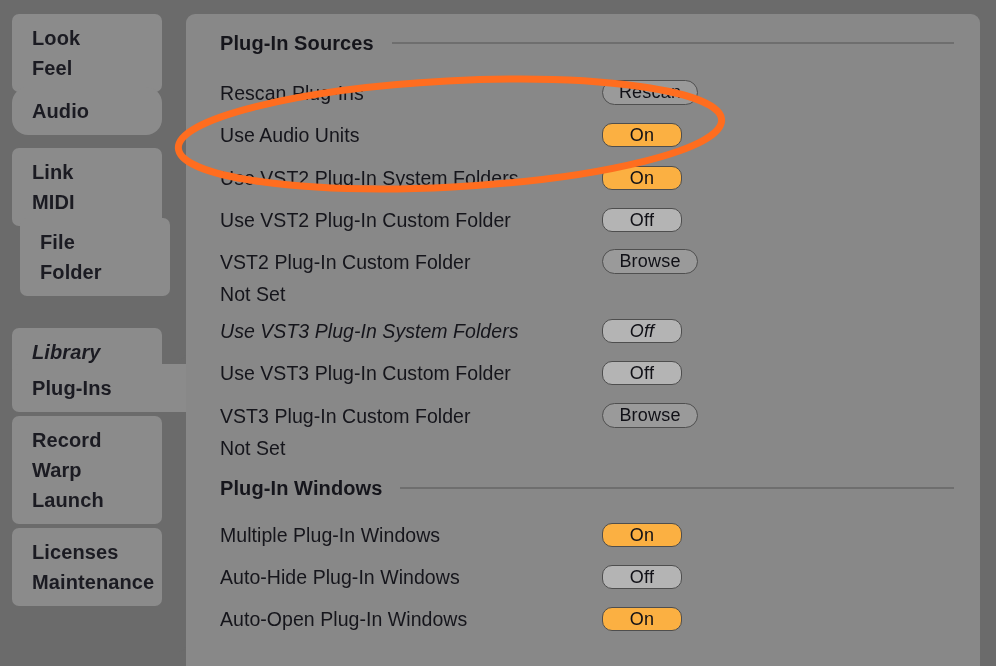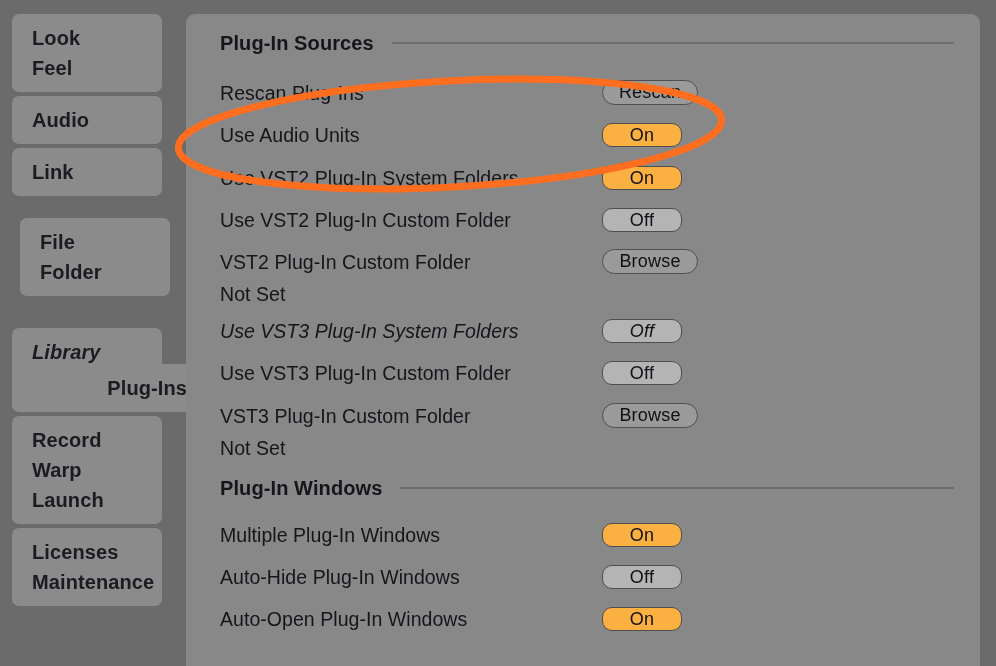--- a/index.html
+++ b/index.html
@@ -49,21 +49,20 @@
     background: #8b8b8b;
     border-radius: 7px;
     box-sizing: border-box;
     padding: 9px 0 9px 0;
   }
   .side-group.selected {
     background: #8b8b8b;
     left: 12px;
     width: 175px;
     border-radius: 7px 0 0 7px;
-    text-align: right;
   }
   .side-line {
     font-size: 20px;
     font-weight: bold;
     color: #1b1b22;
     line-height: 30px;
     padding-left: 20px;
     letter-spacing: 0.1px;
     white-space: nowrap;
   }
@@ -173,25 +172,26 @@
 <div id="app">
 
   <div id="sidebar">
     <div class="sidebar-tray top"></div>
     <div class="sidebar-tray bottom"></div>
     <div id="sidebar-groups">
         <div class="side-group" style="top: 14px;">
           <div class="side-line">Look</div>
           <div class="side-line">Feel</div>
         </div>
-        <div class="side-group" style="top: 96px;">
+        <div class="side-group" style="top: 87px; border-radius: 16px;">
           <div class="side-line">Audio</div>
         </div>
         <div class="side-group" style="top: 148px;">
           <div class="side-line">Link</div>
+          <div class="side-line">MIDI</div>
         </div>
         <div class="side-group" style="top: 218px; margin-left: 8px;">
           <div class="side-line">File</div>
           <div class="side-line">Folder</div>
         </div>
         <div class="side-group" style="top: 328px; font-style: italic;">
           <div class="side-line">Library</div>
         </div>
         <div class="side-group selected" style="top: 364px;">
           <div class="side-line">Plug-Ins</div>

